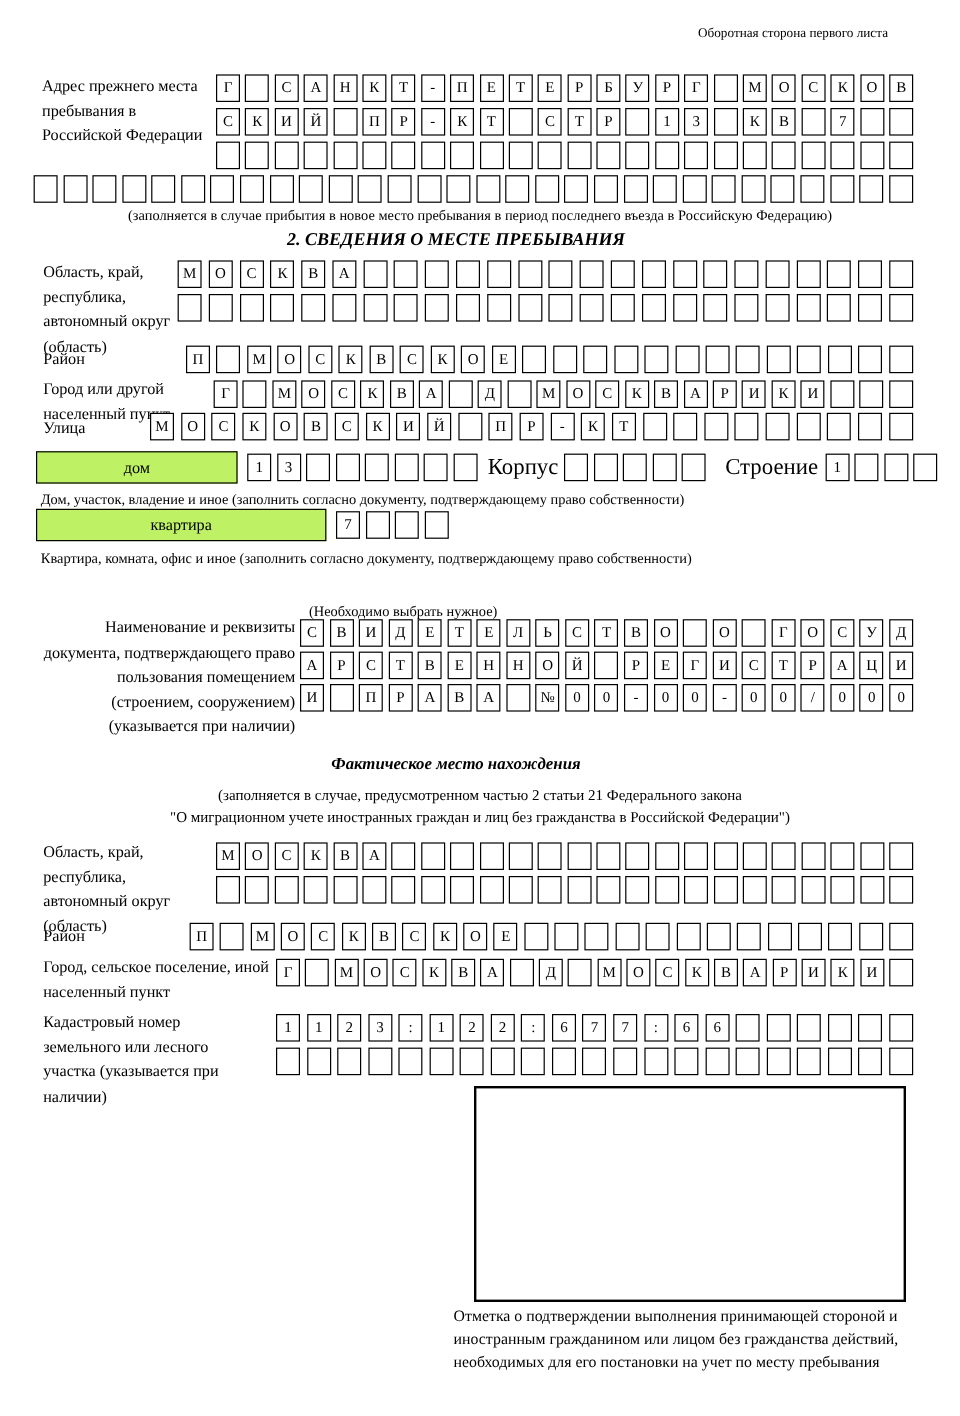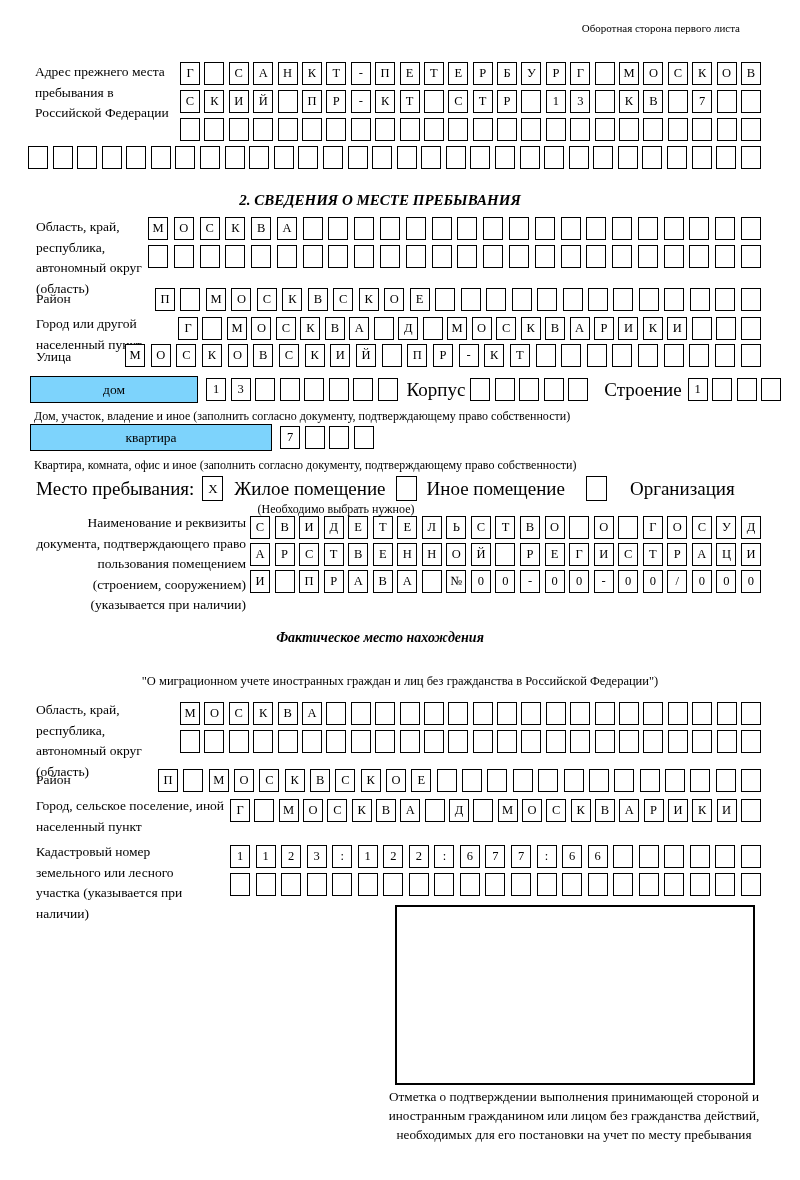--- a/index.html
+++ b/index.html
@@ -8,21 +8,21 @@
   .lbl{position:absolute;font-size:13.5px;line-height:20.5px;}
   .cap{position:absolute;font-size:12px;line-height:17px;}
   .capc{left:0;right:0;text-align:center;}
   .hdr{position:absolute;left:0;right:40px;text-align:center;font-weight:bold;font-size:15px;}
   .cellrow{position:absolute;display:flex;justify-content:space-between;}
   .cell{box-sizing:border-box;flex:0 0 20px;width:20px;height:23px;border:1.7px solid #000;
     display:flex;align-items:center;justify-content:center;font-size:12.5px;background:#fff;}
   .cellgroup{display:inline-flex;gap:4.5px;}
   .cellgroup .cell{flex:0 0 20px;}
   .widebox{box-sizing:border-box;height:27px;border:1.7px solid #000;display:flex;
-    align-items:center;justify-content:center;font-size:13.5px;background:#7dd3fc;}
+    align-items:center;justify-content:center;font-size:13.5px;background:#bef264;}
   .hrow{position:absolute;display:flex;align-items:center;}
   .hlabel{font-size:19px;}
   .chk{box-sizing:border-box;width:21px;height:25px;border:1.7px solid #000;display:flex;
     align-items:center;justify-content:center;font-size:13px;}
   .stampbox{position:absolute;border:2px solid #000;background:#fff;}
   .title{position:absolute;font-size:11px;}
 </style>
 </head>
 <body>
 
@@ -134,20 +134,21 @@
       <span class="cell"></span>
       <span class="cell"></span>
       <span class="cell"></span>
       <span class="cell"></span>
       <span class="cell"></span>
       <span class="cell"></span>
       <span class="cell"></span>
       <span class="cell"></span>
       <span class="cell"></span>
     </div>
+  <div class="cap capc" style="top:171px;">(заполняется в случае прибытия в новое место пребывания в период последнего въезда в Российскую Федерацию)</div>
 
   <div class="hdr" style="top:192px;font-style:italic;">2. СВЕДЕНИЯ О МЕСТЕ ПРЕБЫВАНИЯ</div>
 
   <div class="lbl" style="left:36px;top:217px;width:110px;">Область, край, республика, автономный округ (область)</div>
   <div class="cellrow" style="left:148px;top:217px;width:613px;">
       <span class="cell">М</span>
       <span class="cell">О</span>
       <span class="cell">С</span>
       <span class="cell">К</span>
       <span class="cell">В</span>
@@ -317,29 +318,20 @@
     <div class="widebox" style="width:242px;">квартира</div>
     <span class="cellgroup" style="margin-left:8px;">
         <span class="cell">7</span>
         <span class="cell"></span>
         <span class="cell"></span>
         <span class="cell"></span>
       </span>
   </div>
   <div class="cap" style="left:34px;top:457px;">Квартира, комната, офис и иное (заполнить согласно документу, подтверждающему право собственности)</div>
 
-  <div class="hrow" style="left:36px;top:476px;">
-    <span class="hlabel">Место пребывания:</span>
-    <span class="chk" style="margin-left:8px;">X</span>
-    <span class="hlabel" style="margin-left:11px;">Жилое помещение</span>
-    <span class="chk" style="margin-left:10px;"></span>
-    <span class="hlabel" style="margin-left:10px;">Иное помещение</span>
-    <span class="chk" style="margin-left:21px;"></span>
-    <span class="hlabel" style="margin-left:23px;">Организация</span>
-  </div>
   <div class="cap" style="left:136px;top:501px;width:400px;text-align:center;">(Необходимо выбрать нужное)</div>
 
   <div class="lbl" style="left:36px;top:513px;width:210px;text-align:right;">Наименование и реквизиты документа, подтверждающего право пользования помещением (строением, сооружением) (указывается при наличии)</div>
   <div class="cellrow" style="left:250px;top:516px;width:511px;">
       <span class="cell">С</span>
       <span class="cell">В</span>
       <span class="cell">И</span>
       <span class="cell">Д</span>
       <span class="cell">Е</span>
       <span class="cell">Т</span>
@@ -400,20 +392,21 @@
       <span class="cell">-</span>
       <span class="cell">0</span>
       <span class="cell">0</span>
       <span class="cell">/</span>
       <span class="cell">0</span>
       <span class="cell">0</span>
       <span class="cell">0</span>
     </div>
 
   <div class="hdr" style="top:630px;font-size:14px;font-style:italic;">Фактическое место нахождения</div>
+  <div class="cap capc" style="top:655px;font-size:12.5px;">(заполняется в случае, предусмотренном частью 2 статьи 21 Федерального закона</div>
   <div class="cap capc" style="top:673px;font-size:12.5px;">"О миграционном учете иностранных граждан и лиц без гражданства в Российской Федерации")</div>
 
   <div class="lbl" style="left:36px;top:700px;width:130px;">Область, край, республика, автономный округ (область)</div>
   <div class="cellrow" style="left:180px;top:702px;width:581px;">
       <span class="cell">М</span>
       <span class="cell">О</span>
       <span class="cell">С</span>
       <span class="cell">К</span>
       <span class="cell">В</span>
       <span class="cell">А</span>
@@ -559,15 +552,15 @@
       <span class="cell"></span>
       <span class="cell"></span>
       <span class="cell"></span>
       <span class="cell"></span>
       <span class="cell"></span>
       <span class="cell"></span>
       <span class="cell"></span>
     </div>
 
   <div class="stampbox" style="left:395px;top:905px;width:356px;height:176px;"></div>
-  <div class="cap" style="left:378px;top:1087px;width:392px;text-align:center;font-size:13.2px;line-height:19px;">Отметка о подтверждении выполнения принимающей стороной и иностранным гражданином или лицом без гражданства действий, необходимых для его постановки на учет по месту пребывания</div>
+  <div class="cap" style="left:378px;top:1087px;width:392px;font-size:13.2px;line-height:19px;">Отметка о подтверждении выполнения принимающей стороной и иностранным гражданином или лицом без гражданства действий, необходимых для его постановки на учет по месту пребывания</div>
 
 </div>
 
 </body></html>

